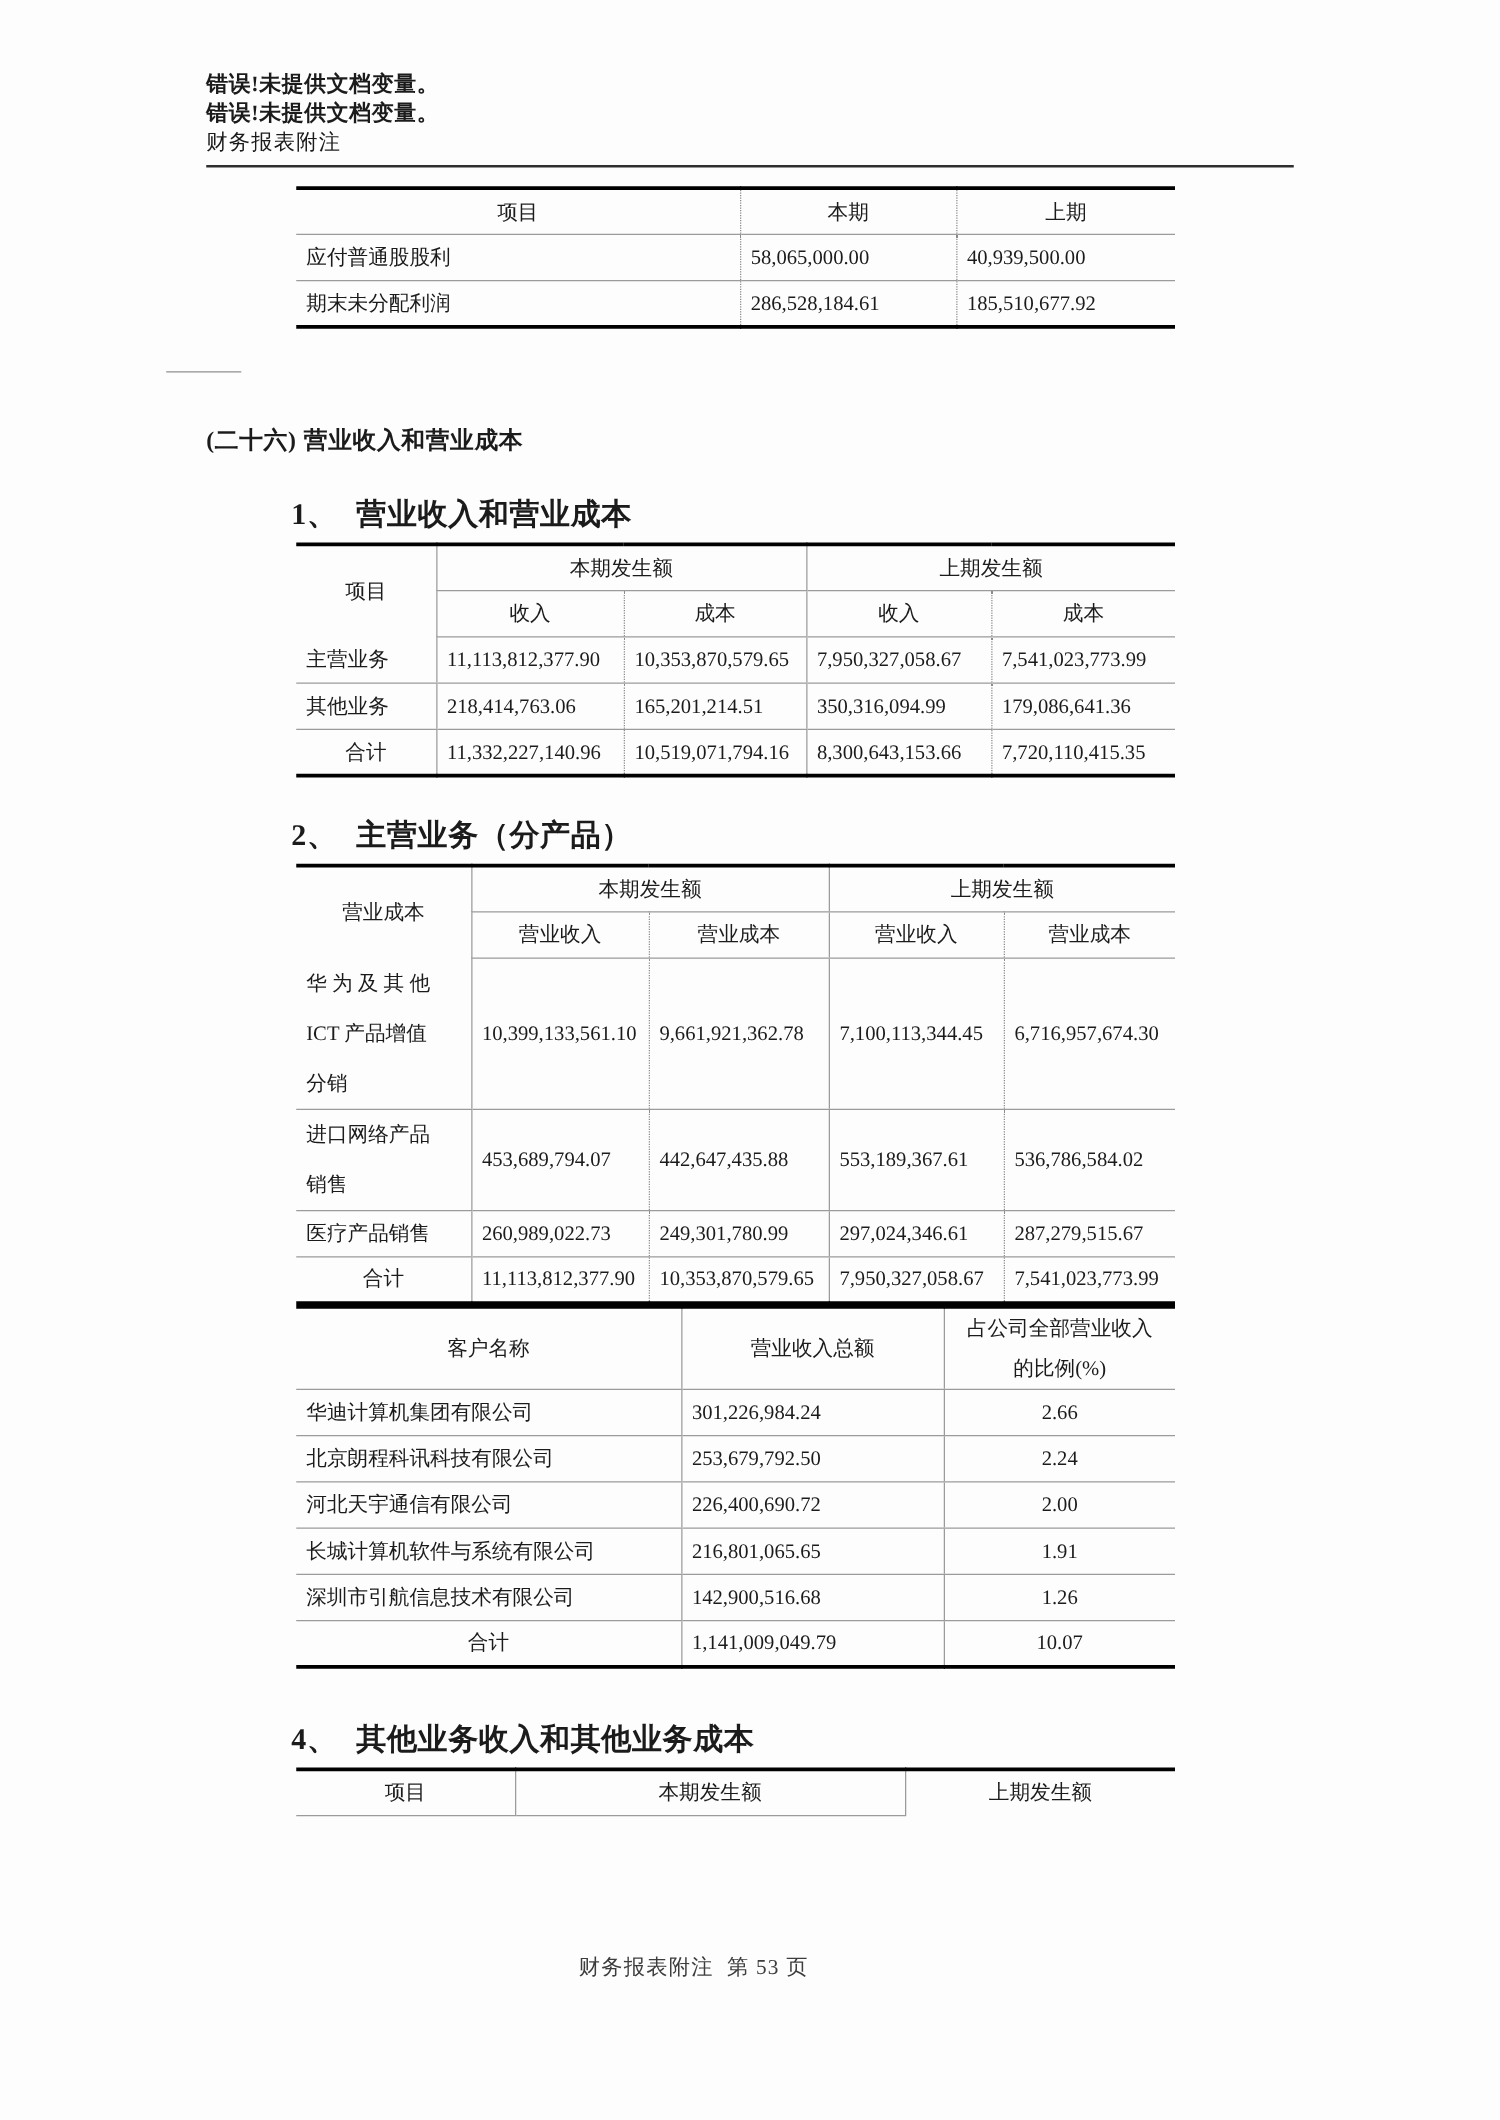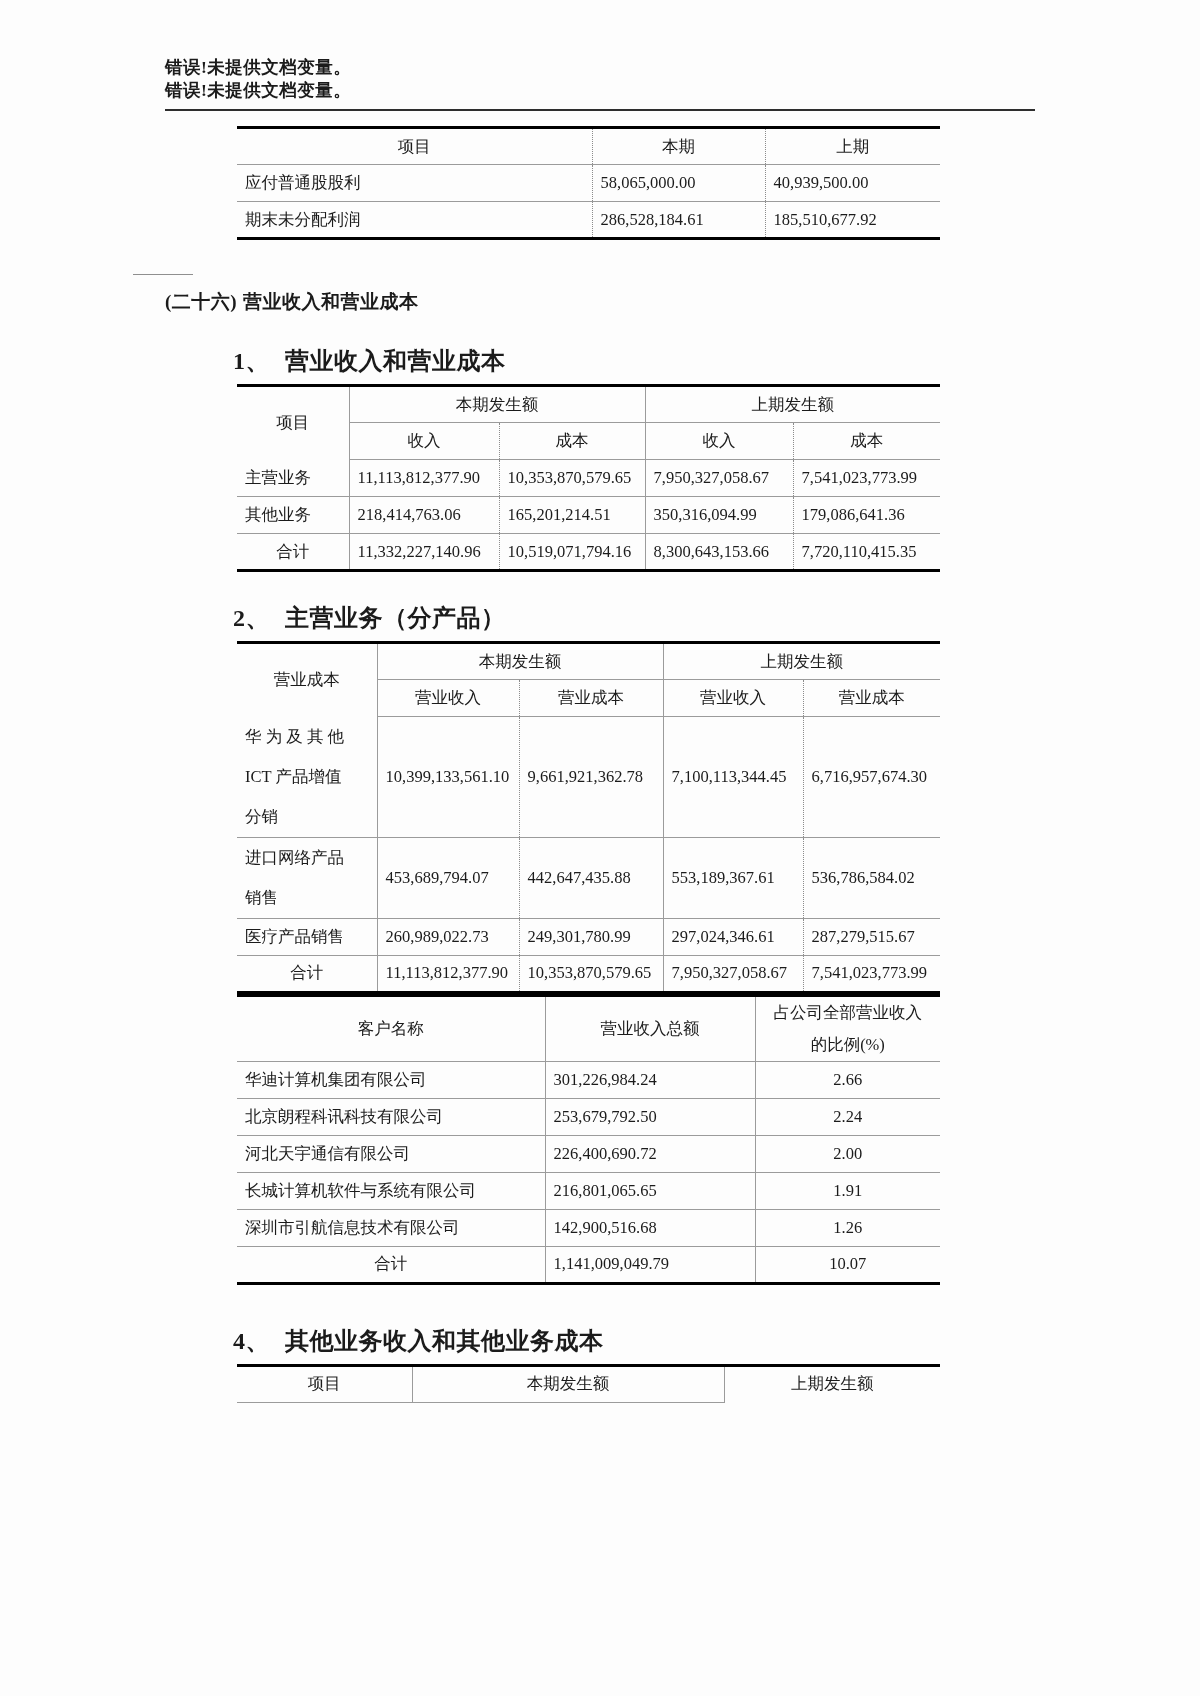--- a/index.html
+++ b/index.html
@@ -44,21 +44,21 @@
   .vd  { border-left: 1px dotted #8b8b8b; }       
   .ctr { text-align: center; }
   .num { text-align: left; padding-right: 14px; }
   .lbl { text-align: left; padding-left: 10px; margin-left: 18px; }
   .indent1 { padding-left: 45px; }
   .cell-pre { white-space: pre-line; line-height: 40px; padding-top: 6px; padding-bottom: 6px; }
   .hdr2line { white-space: pre-line; line-height: 32px; height: 66px; }
 
   
   .section-title {
-    margin: 14px 0 0 165px;
+    margin: 41px 0 0 165px;
     font-size: 19px;
     font-weight: bold;
     letter-spacing: 0.5px;
   }
   .tbl-heading {
     margin: 30px 0 0 233px;
     font-size: 24px;
     font-weight: bold;
     letter-spacing: 0.5px;
   }
@@ -82,20 +82,21 @@
   }
 </style>
 </head>
 <body>
 
 <div class="page">
 
   <div class="doc-header">
     <div class="hdr-bold">错误!未提供文档变量。</div>
     <div class="hdr-bold">错误!未提供文档变量。</div>
+    <div class="hdr-normal">财务报表附注</div>
   </div>
   <div class="header-rule"></div>
 
   <div class="gap16"></div>
 
   <table class="tbl thick-top thick-bottom">
     <colgroup>
         <col style="width:355px">
         <col style="width:173px">
         <col style="width:175px">
@@ -286,14 +287,15 @@
       </colgroup>
     <tbody>
         <tr>
       <th class="ctr bb">项目</th>
       <th class="ctr bb vl">本期发生额</th>
       <th class="ctr vl">上期发生额</th>
     </tr>
   </tbody>
     </table>
 
+  <div class="page-footer">财务报表附注  第 53 页</div>
 
 </div>
 
 </body></html>

